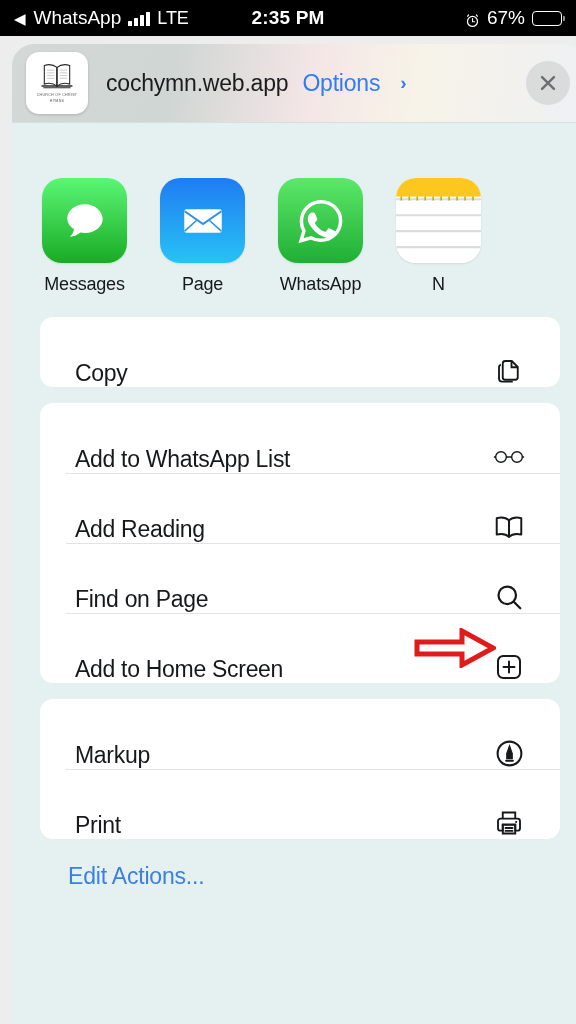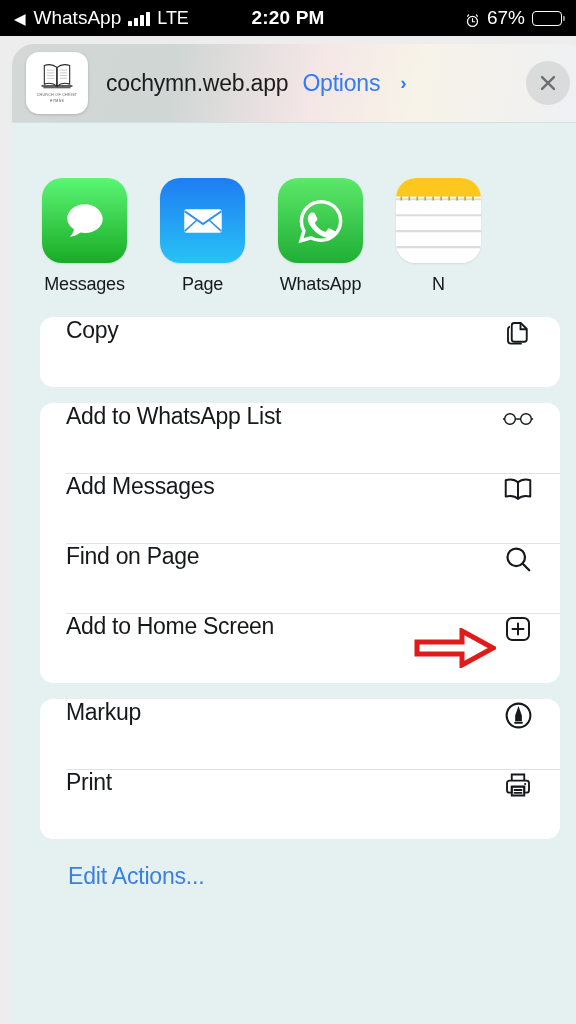--- a/index.html
+++ b/index.html
@@ -94,22 +94,22 @@
   .tile-airdrop { background: #fff; }
   .tile-messages { background: linear-gradient(180deg,#5bf675 0%,#19ab25 100%); }
   .tile-mail { background: linear-gradient(180deg,#1f7cf2 0%,#28c2f5 100%); }
   .tile-whatsapp { background: linear-gradient(180deg,#5ce86a 0%,#1faf34 100%); }
   .tile-notes { background: #fff; }
 
   
   .cards { padding: 16px 28px 0 28px; }
   .card { background: #fff; border-radius: 13px; overflow: hidden; margin-bottom: 16px; }
   .row {
-    position: relative; height: 70px; display: flex; align-items: flex-start;
-    justify-content: space-between; padding: 0 26px; border-radius: 23px;
+    position: relative; height: 70px; display: flex; align-items: flex-end;
+    justify-content: space-between; padding: 0 35px; border-radius: 23px;
   }
   .row + .row::before {
     content: ""; position: absolute; left: 26px; right: 0; top: 0; height: 1px;
     background: #e3e3e5;
   }
   .row-label { font-size: 23px; color: #16181b; letter-spacing: -.3px; }
   .row-icon { width: 32px; height: 32px; display: flex; align-items: center;
               justify-content: center; color: #16181b; }
   .row-icon svg { display: block; }
 
@@ -130,21 +130,21 @@
       <span class="back-caret">◀</span>
       <span>WhatsApp</span>
       <span class="bars">
         <i></i>
           <i></i>
           <i></i>
           <i></i>
       </span>
       <span class="lte">LTE</span>
     </div>
-    <div class="sb-center">2:20 PM</div>
+    <div class="sb-center">2:35 PM</div>
     <div class="sb-right">
       <span class="alarm">
         <svg viewBox="0 0 24 24" width="15" height="15" fill="#fff">
           <path d="M3.3 4.6 5.1 2.4a1 1 0 0 1 1.5 1.3L4.8 5.9a1 1 0 0 1-1.5-1.3zm17.4 0a1 1 0 0 1-1.5 1.3l-1.8-2.2a1 1 0 0 1 1.5-1.3z"></path>
           <circle cx="12" cy="13.5" r="8" fill="none" stroke="#fff" stroke-width="2"></circle>
           <path d="M12 9v5h3.4" fill="none" stroke="#fff" stroke-width="1.8" stroke-linecap="round"></path>
         </svg>
       </span>
       <span>67%</span>
       <span class="batt">
@@ -281,21 +281,21 @@
             <svg viewBox="0 0 36 20" width="34" height="20" fill="none" stroke="#16181b" stroke-width="1.6">
               <circle cx="9" cy="10" r="6"></circle>
               <circle cx="27" cy="10" r="6"></circle>
               <path d="M15 10h6"></path>
               <path d="M3 10H1M33 10h2"></path>
             </svg>
           </span>
         </div>
 
         <div class="row">
-          <span class="row-label">Add Messages</span>
+          <span class="row-label">Add Reading</span>
           <span class="row-icon">
             <svg viewBox="0 0 26 22" width="32" height="27" fill="none" stroke="#16181b" stroke-width="1.6" stroke-linejoin="round">
               <path d="M13 5.2C10.6 3 6.8 2.5 3 3.4v13.4c3.8-.9 7.6-.4 10 1.8V5.2z"></path>
               <path d="M13 5.2C15.4 3 19.2 2.5 23 3.4v13.4c-3.8-.9-7.6-.4-10 1.8V5.2z"></path>
             </svg>
           </span>
         </div>
 
 
         <div class="row">

